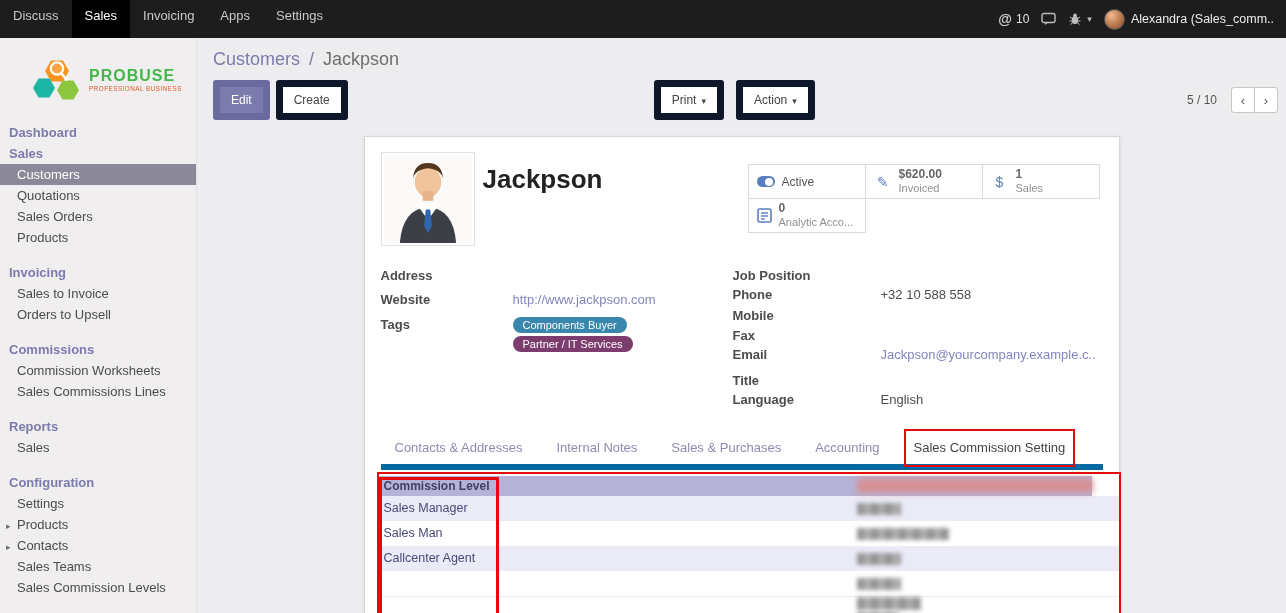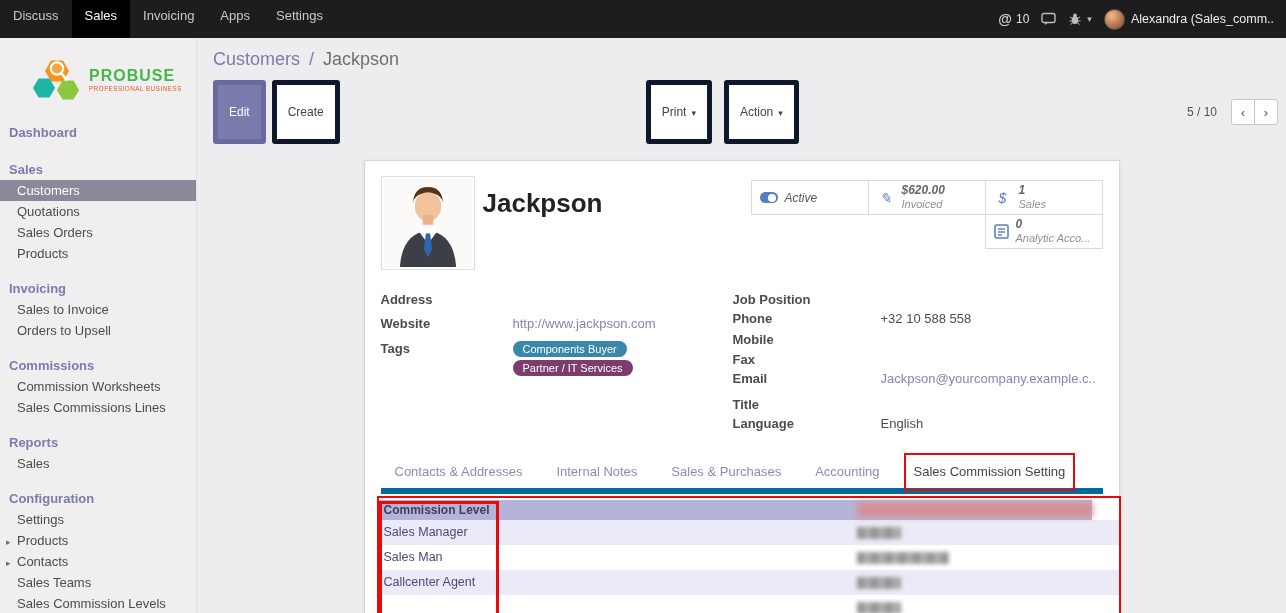--- a/index.html
+++ b/index.html
@@ -24,52 +24,52 @@
   .app{display:flex;height:582px;}
   .sidebar{width:197px;background:#f0eeef;border-right:1px solid #e3e1e3;overflow:hidden;flex:none;}
   .main{flex:1;position:relative;}
 
   
   .logo{display:flex;align-items:center;gap:7px;padding:16px 4px 8px 30px;cursor:pointer;}
   .logo-text{display:flex;flex-direction:column;}
   .logo-title{color:#45b649;font-weight:bold;font-size:16px;letter-spacing:1px;line-height:18px;}
   .logo-sub{font-size:6.3px;color:#e05a2b;letter-spacing:.5px;}
   .side-section{margin-top:14px;}
-  .side-section.s0{margin-top:10px;margin-bottom:16px;}
+  .side-section.s0{margin-top:10px;margin-bottom:0;}
   .side-section.s1{margin-top:0;}
   .side-heading{color:#7c7bad;font-weight:bold;font-size:13px;padding:3px 9px;cursor:pointer;}
   .side-item{font-size:13px;color:#4c4c4c;padding:3px 9px 3px 17px;cursor:pointer;position:relative;line-height:15px;}
   .side-item.active{background:#8b8899;color:#fff;}
   .side-item .arrow{position:absolute;left:6px;top:5px;font-size:9px;color:#6d6d6d;}
 
   
   .control-panel{padding:9px 8px 0 16px;}
   .breadcrumb{font-size:18px;color:#7c7bad;margin:2px 0 10px;}
   .bc-link{cursor:pointer;}
   .bc-sep{margin:0 4px;}
   .bc-current{color:#6f6f6f;}
   .cp-row{display:flex;align-items:center;}
-  .btn{font-size:12px;padding:20px 11px;border:5px solid #0f172a;background:#fff;border-radius:3px;color:#444;cursor:pointer;font-family:inherit;}
+  .btn{font-size:12px;padding:6px 11px;border:7px solid #0f172a;background:#fff;border-radius:3px;color:#444;cursor:pointer;font-family:inherit;}
   .btn + .btn{margin-left:6px;}
   .btn-primary{background:#7c7bad;border-color:#6b6a9e;color:#fff;}
   .mid-group{margin-left:306px;display:flex;gap:6px;}
   .caret{margin-left:5px;font-size:9px;}
   .pager{margin-left:auto;display:flex;align-items:center;}
   .pager-text{font-size:12px;color:#555;margin-right:14px;}
   .pg{width:24px;height:26px;border:1px solid #c6c6c6;background:#fff;font-size:13px;color:#555;cursor:pointer;font-family:inherit;}
   .pg.prev{border-radius:3px 0 0 3px;}
   .pg.next{border-radius:0 3px 3px 0;margin-left:-1px;}
 
   
   .sheet{width:756px;margin:16px auto 0;background:#fff;border:1px solid #d6d6d6;box-shadow:0 1px 3px rgba(0,0,0,.1);padding:15px 16px;position:relative;height:487px;}
   .sheet-header{position:relative;height:96px;}
   .avatar-box{width:94px;height:94px;border:1px solid #e0e0e0;padding:2px;background:#fff;}
   .avatar-box svg{width:88px;height:88px;display:block;}
   .partner-name{position:absolute;left:102px;top:12px;font-size:26px;font-weight:bold;color:#222;}
-  .stats{position:absolute;top:4px;right:0;width:354px;display:flex;flex-wrap:wrap;justify-content:flex-end;font-style:italic;}
+  .stats{position:absolute;top:12px;right:0;width:354px;display:flex;flex-wrap:wrap;justify-content:flex-start;}
   .stat{width:118px;height:35px;margin-left:-1px;margin-bottom:-1px;border:1px solid #dadada;background:#fff;display:flex;align-items:center;padding:0 8px;cursor:pointer;gap:7px;}
   .stat-text{display:flex;flex-direction:column;line-height:1.15;min-width:0;}
   .stat-value{font-size:12px;font-weight:bold;color:#666;white-space:nowrap;}
   .stat-label{font-size:11px;color:#909090;white-space:nowrap;}
   .stat-single{font-size:12px;color:#555;}
   .toggle{width:18px;height:11px;border-radius:6px;background:#5a7fc0;position:relative;flex:none;}
   .knob{position:absolute;right:1.5px;top:1.5px;width:8px;height:8px;border-radius:50%;background:#fff;}
   .icon-blue{color:#5a7fc0;font-size:14px;width:18px;text-align:center;flex:none;}
   .icon-svg{width:15px;height:15px;flex:none;display:block;}
 

